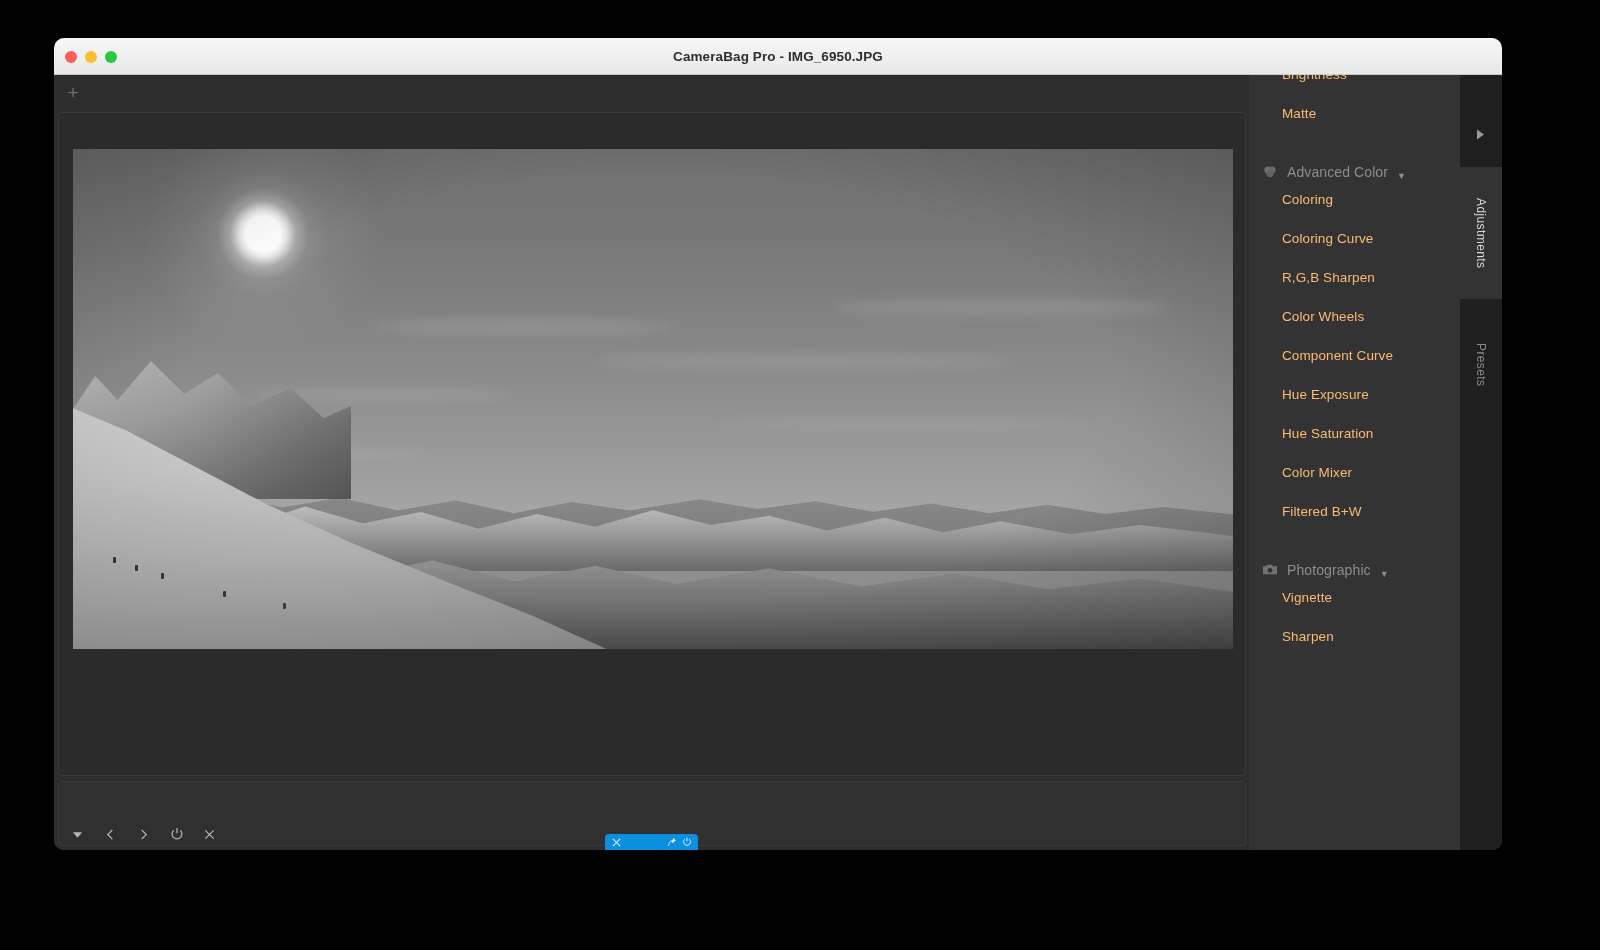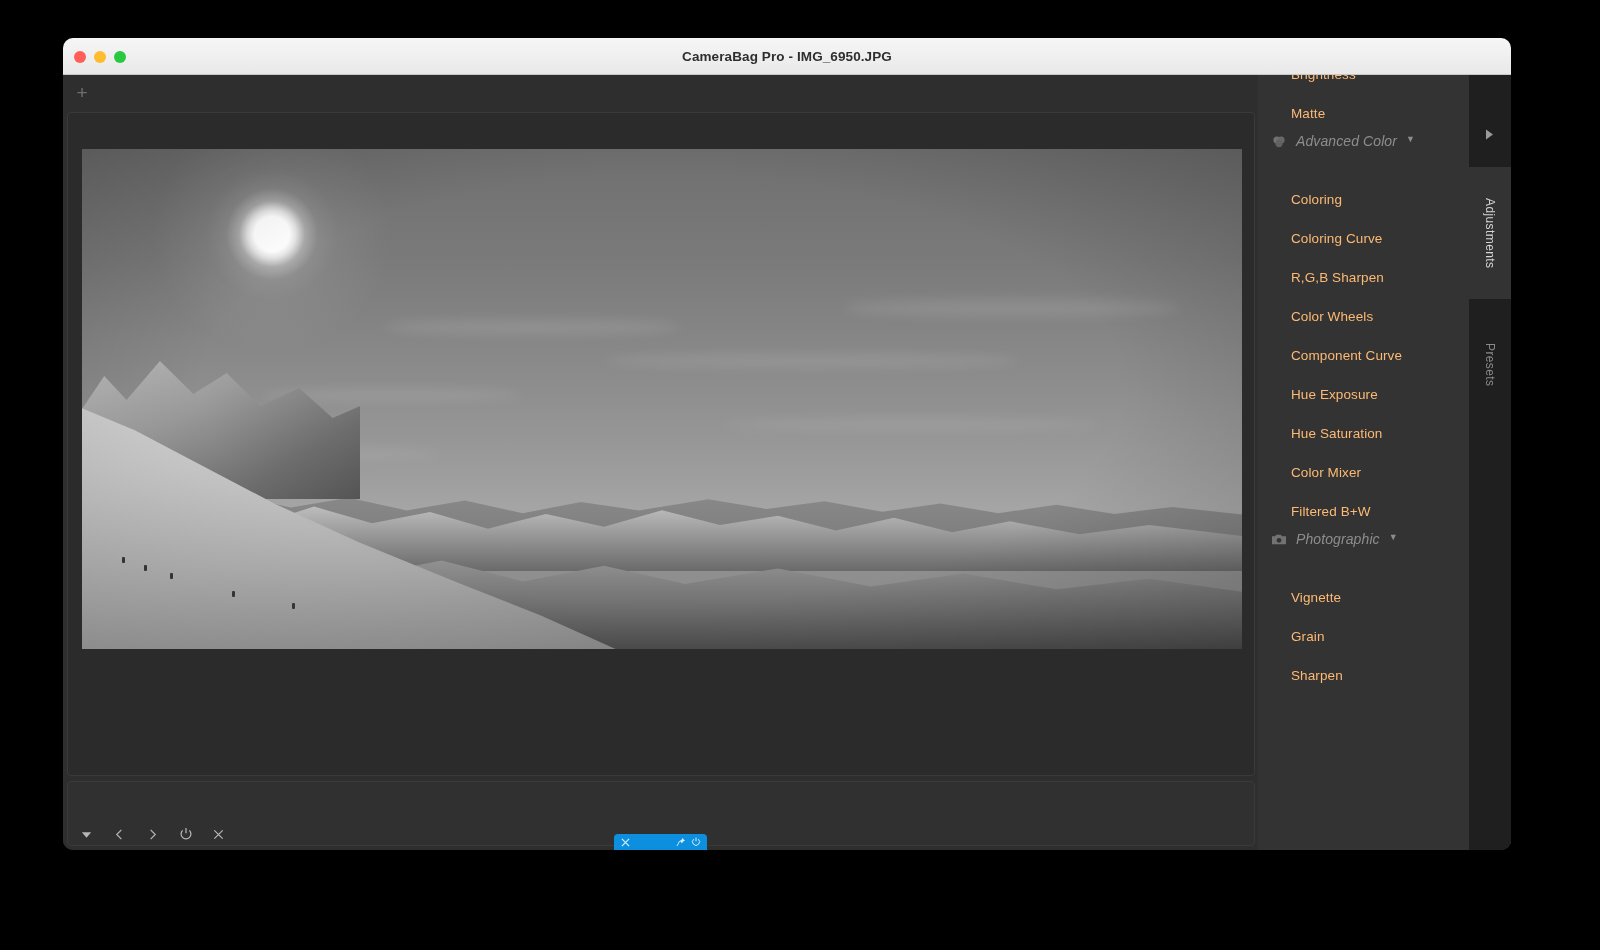--- a/index.html
+++ b/index.html
@@ -6,21 +6,21 @@
   html, body {
     width: 1600px; height: 950px;
     background: #000;
     font-family: "Liberation Sans", sans-serif;
     overflow: hidden;
   }
 
   
   #app-window {
     position: absolute;
-    left: 63px; top: 38px;
+    left: 54px; top: 38px;
     width: 1448px; height: 812px;
     border-radius: 10px;
     overflow: hidden;
     background: #2b2b2b;
     box-shadow: 0 18px 60px rgba(0,0,0,0.75);
   }
 
   
   #titlebar {
     position: relative;
@@ -222,27 +222,26 @@
     height: 39px;
     display: flex; align-items: center;
     padding-left: 33px;
     color: #fdba74;
     font-size: 13.5px;
     cursor: pointer;
     letter-spacing: 0.1px;
   }
   .adj-section {
     height: 47px;
-    display: flex; align-items: flex-start;
+    display: flex; align-items: flex-end;
     padding-left: 12px;
     color: #8d8d8d;
     font-size: 14px;
     cursor: pointer;
     letter-spacing: 0.1px;
-    font-style: italic;
   }
   .adj-section .sec-icon {
     width: 17px; height: 17px;
     margin-right: 9px;
     display: inline-flex; align-items: center; justify-content: center;
     opacity: 0.62;
   }
   .adj-section .sec-caret {
     margin-left: 9px;
     font-size: 9px;
@@ -432,21 +431,20 @@
               <span class="sec-icon">
                 <svg width="16" height="13" viewBox="0 0 16 13">
                   <path d="M1 3.2 h3.1 l1.1-1.5 h4.6 l1.1 1.5 H15 v8 H1 Z" fill="#9a9a9a"></path>
                   <circle cx="8" cy="7.3" r="2.4" fill="#333333"></circle>
                 </svg>
               </span>
               <span>Photographic</span>
               <span class="sec-caret">▼</span>
             </div>
             <div class="adj-item">Vignette</div>
-            <div class="adj-item">Grain</div>
             <div class="adj-item">Sharpen</div>
           </div>
       </div>
       <div id="sidebar-scrollbar"></div>
 
       <div id="tab-rail">
         <div id="panel-collapse-button">
           <svg width="11" height="13" viewBox="0 0 11 13">
               <path d="M2 1.5 L9 6.5 L2 11.5 Z" fill="#9a9a9a"></path>
             </svg>

